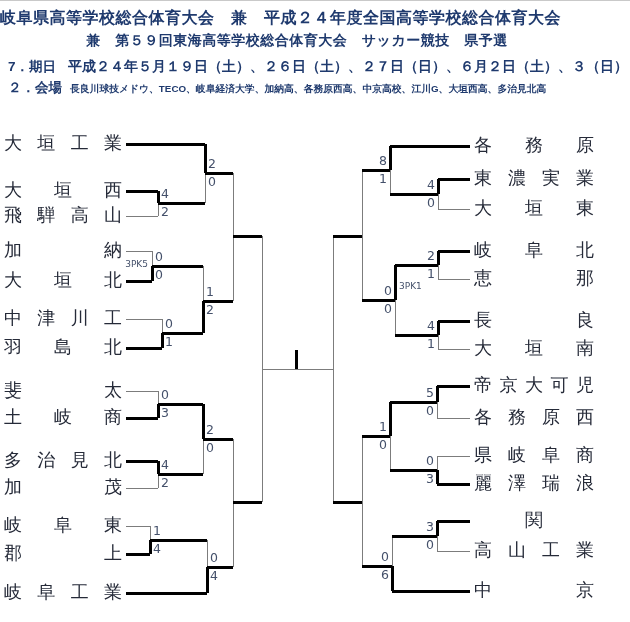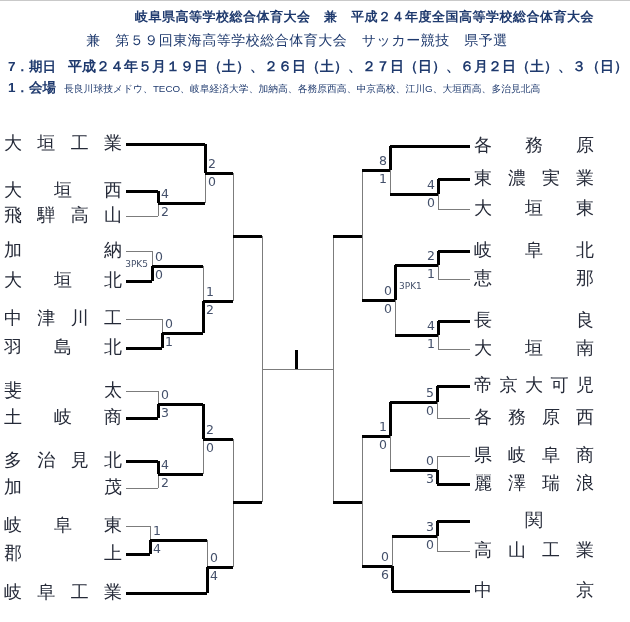--- a/index.html
+++ b/index.html
@@ -1,25 +1,25 @@
 <!DOCTYPE html>
 <html><head>
 <meta charset="utf-8">
 <style>
   html,body{margin:0;padding:0;background:#fff}
   #page{position:relative;width:630px;height:622px;background:#ffffff;overflow:hidden;
         font-family:"Liberation Sans",sans-serif;border-top:1px solid #c9c9c9;border-bottom:1px solid #c9c9c9}
-  .t1{position:absolute;left:0;top:7px;width:594px;text-align:right;font-size:13px;font-weight:600;
+  .t1{position:absolute;left:0;top:7px;width:594px;text-align:left;font-size:16px;font-weight:600;
       color:#1f3a6e;letter-spacing:.5px;white-space:nowrap}
-  .t2{position:absolute;left:0;top:31px;width:594px;text-align:center;font-size:14px;font-weight:400;
+  .t2{position:absolute;left:0;top:31px;width:594px;text-align:center;font-size:14px;font-weight:700;
       color:#1f3a6e;letter-spacing:.5px;white-space:nowrap}
   .row{position:absolute;left:8px;white-space:nowrap;color:#1f3a6e}
   .lab{font-size:13.5px;font-weight:600}
   .dat{font-size:14px;font-weight:600;margin-left:12px}
-  .ven{font-size:9.8px;font-weight:400;margin-left:8px}
+  .ven{font-size:9.8px;font-weight:700;margin-left:8px}
   .team{position:absolute;display:flex;justify-content:space-between;height:20px;line-height:20px;
         font-size:18px;color:#252a38;font-weight:500}
   .tl{left:4px;width:118px}
   .tr{left:474px;width:120px}
   .sc{position:absolute;font-size:12.5px;line-height:14px;color:#44506a;
       font-family:"DejaVu Sans",sans-serif}
   .scr{width:12px;text-align:right}
   .pk{position:absolute;font-size:9px;line-height:10px;color:#44506a;font-family:"DejaVu Sans",sans-serif}
   .ln{position:absolute;background:#7c7c7c}
   .lnb{position:absolute;background:#000}
@@ -28,21 +28,21 @@
 <body>
 
 <div id="page">
 
   <div class="t1">岐阜県高等学校総合体育大会　兼　平成２４年度全国高等学校総合体育大会</div>
   <div class="t2">兼　第５９回東海高等学校総合体育大会　サッカー競技　県予選</div>
   <div class="row" style="top:56px">
     <span class="lab">7．期日</span><span class="dat">平成２４年５月１９日（土）、２６日（土）、２７日（日）、６月２日（土）、３（日）</span>
   </div>
   <div class="row" style="top:77px">
-    <span class="lab">1．会場</span><span class="ven">長良川球技メドウ、TECO、岐阜経済大学、加納高、各務原西高、中京高校、江川G、大垣西高、多治見北高</span>
+    <span class="lab">２．会場</span><span class="ven">長良川球技メドウ、TECO、岐阜経済大学、加納高、各務原西高、中京高校、江川G、大垣西高、多治見北高</span>
   </div>
 
   <div class="team tl" style="top:132px">
       <span>大</span>
       <span>垣</span>
       <span>工</span>
       <span>業</span>
     </div>
   <div class="team tl" style="top:179px">
       <span>大</span>

